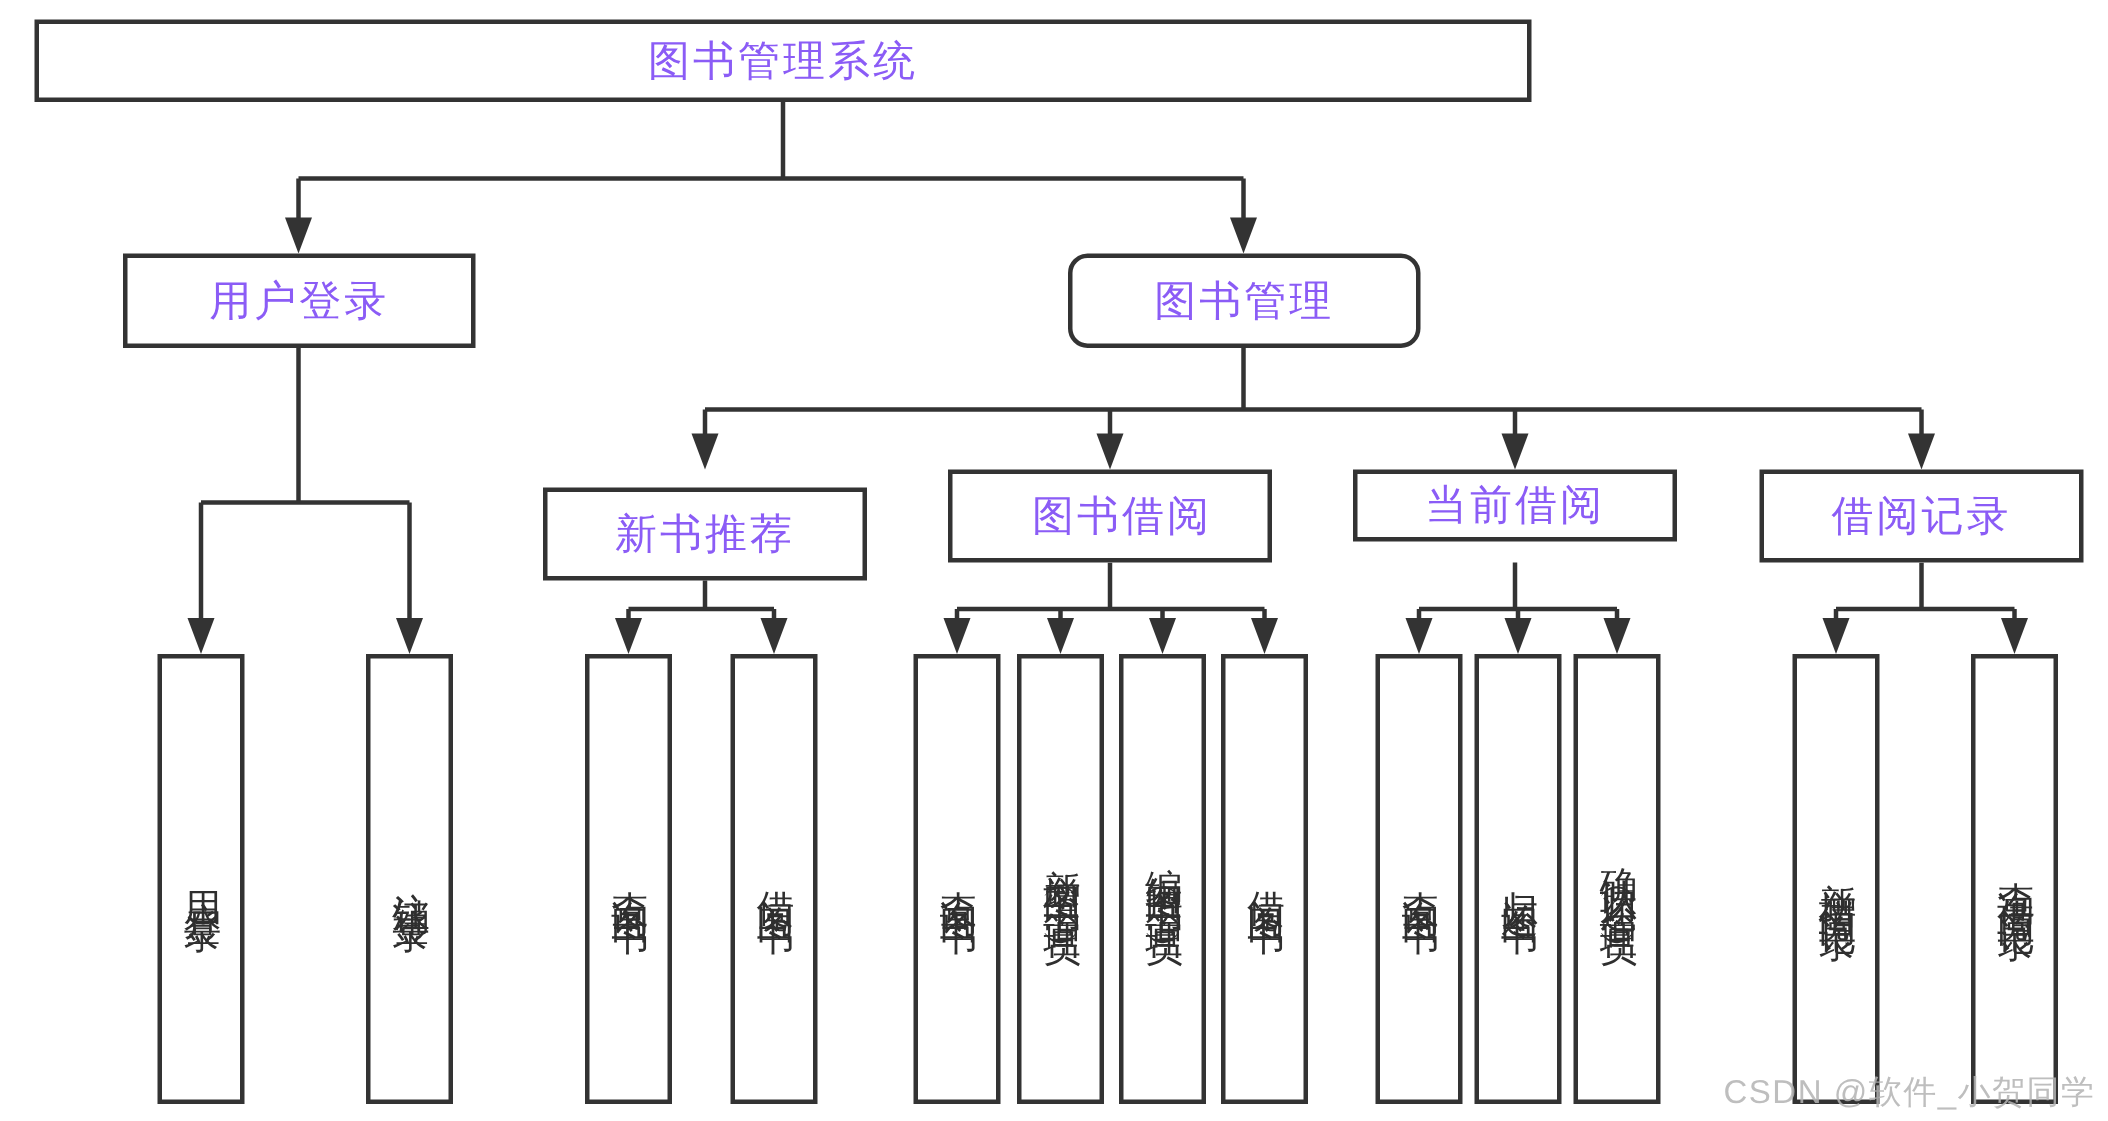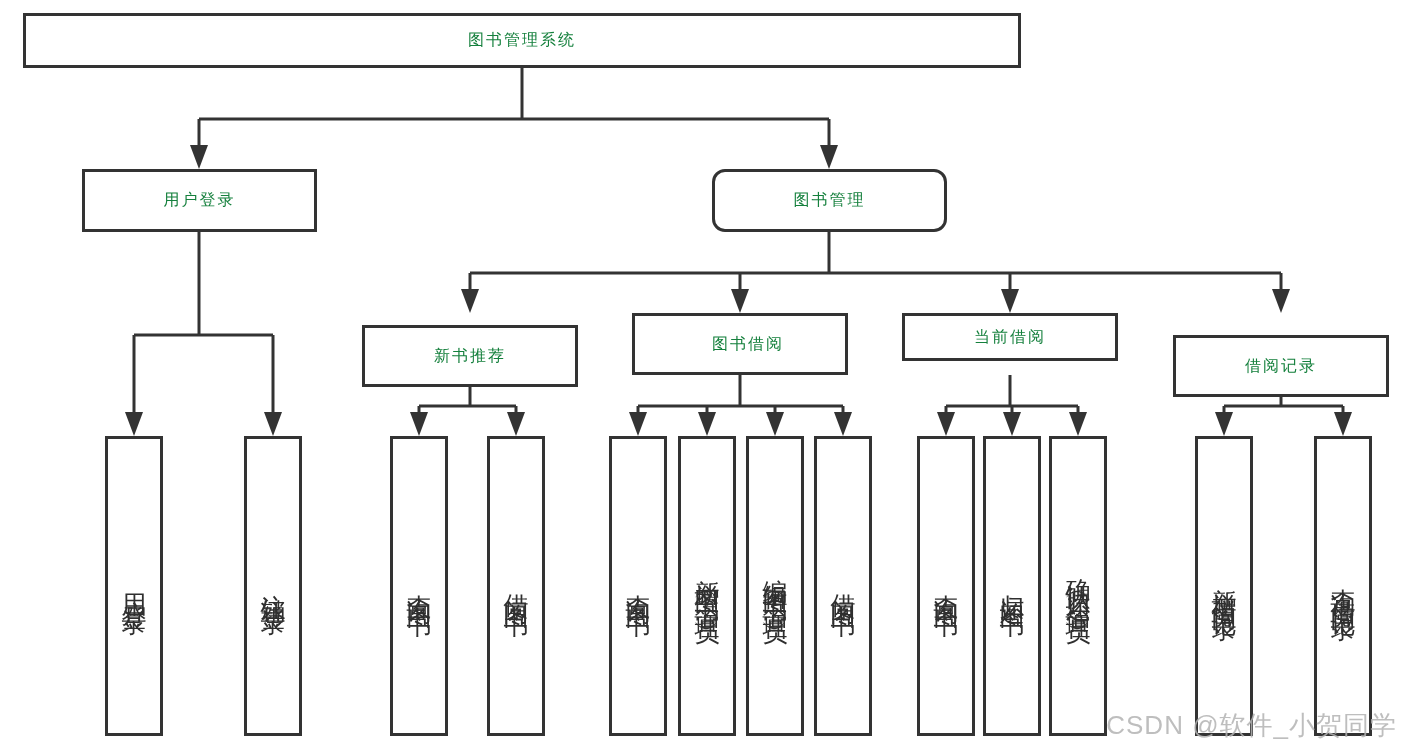--- a/index.html
+++ b/index.html
@@ -27,38 +27,38 @@
     position: absolute;
     box-sizing: border-box;
     border: 3px solid #333333;
     background: #ffffff;
     display: flex;
     align-items: center;
     justify-content: center;
     color: #2f2f2f;
   }
   .htext {
-    font-size: 16px;
+    font-size: 28px;
     letter-spacing: 2px;
     white-space: nowrap;
-    color: #15803d;
+    color: #8b5cf6;
   }
   .vtext {
     writing-mode: vertical-rl;
     font-size: 25px;
     letter-spacing: 6px;
     line-height: 1;
     white-space: nowrap;
     color: #2f2f2f;
   }
   .watermark {
     position: absolute;
     right: 8px;
     bottom: 4px;
-    font-size: 26px;
+    font-size: 22px;
     letter-spacing: 1px;
     z-index: 10;
     opacity: 0.85;
     white-space: nowrap;
   }
 </style>
 </head>
 <body>
 
 <div class="canvas">
@@ -128,21 +128,21 @@
       </div>
       <div class="box" style="left: 362px; top: 325px; width: 216px; height: 62px; border-color: rgb(51, 51, 51);">
         <span class="htext">新书推荐</span>
       </div>
       <div class="box" style="left: 632px; top: 313px; width: 216px; height: 62px; border-color: rgb(51, 51, 51); padding-left: 16px;">
         <span class="htext">图书借阅</span>
       </div>
       <div class="box" style="left: 902px; top: 313px; width: 216px; height: 48px; border-color: rgb(51, 51, 51);">
         <span class="htext">当前借阅</span>
       </div>
-      <div class="box" style="left: 1173px; top: 313px; width: 216px; height: 62px; border-color: rgb(51, 51, 51); margin-top: 22px;">
+      <div class="box" style="left: 1173px; top: 313px; width: 216px; height: 62px; border-color: rgb(51, 51, 51);">
         <span class="htext">借阅记录</span>
       </div>
       <div class="box" style="left: 105px; top: 436px; width: 58px; height: 300px; border-color: rgb(51, 51, 51);">
         <span class="vtext">用户登录</span>
       </div>
       <div class="box" style="left: 244px; top: 436px; width: 58px; height: 300px; border-color: rgb(51, 51, 51);">
         <span class="vtext">注销登录</span>
       </div>
       <div class="box" style="left: 390px; top: 436px; width: 58px; height: 300px; border-color: rgb(51, 51, 51);">
         <span class="vtext">查询图书</span>

